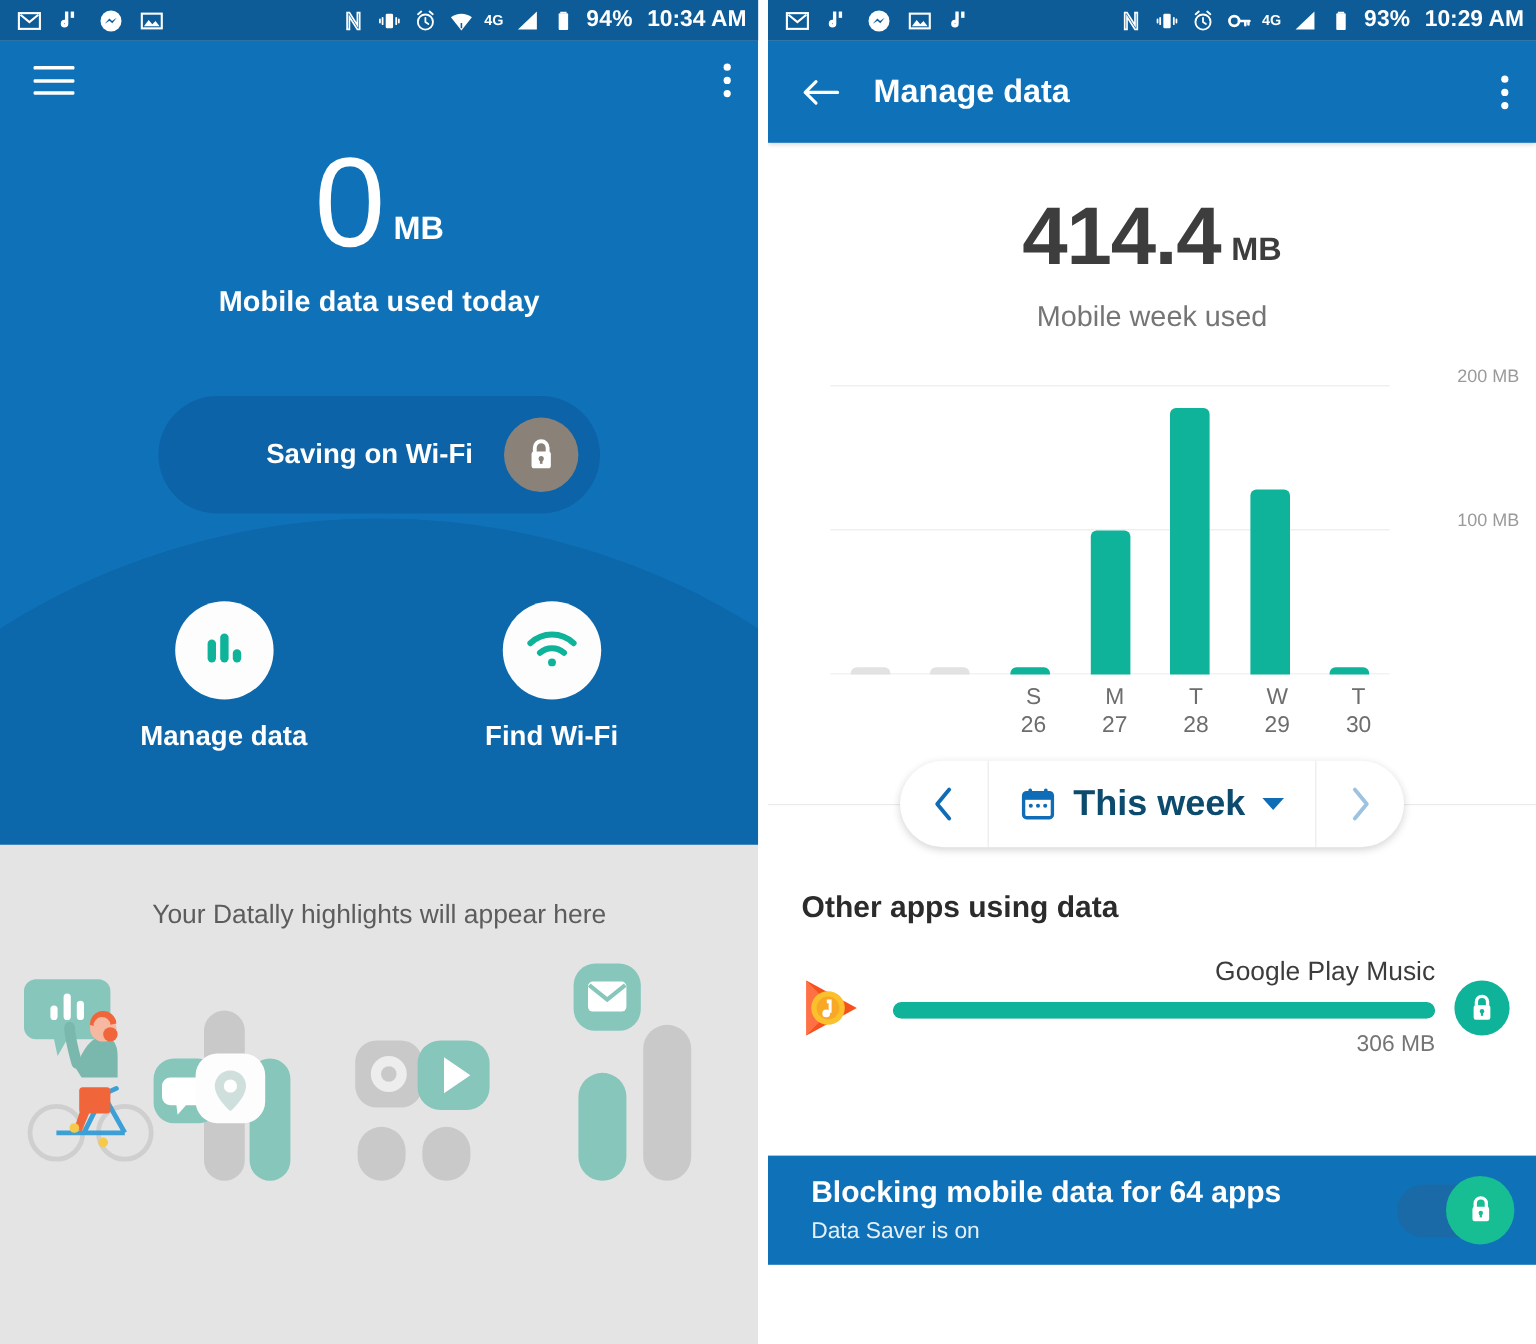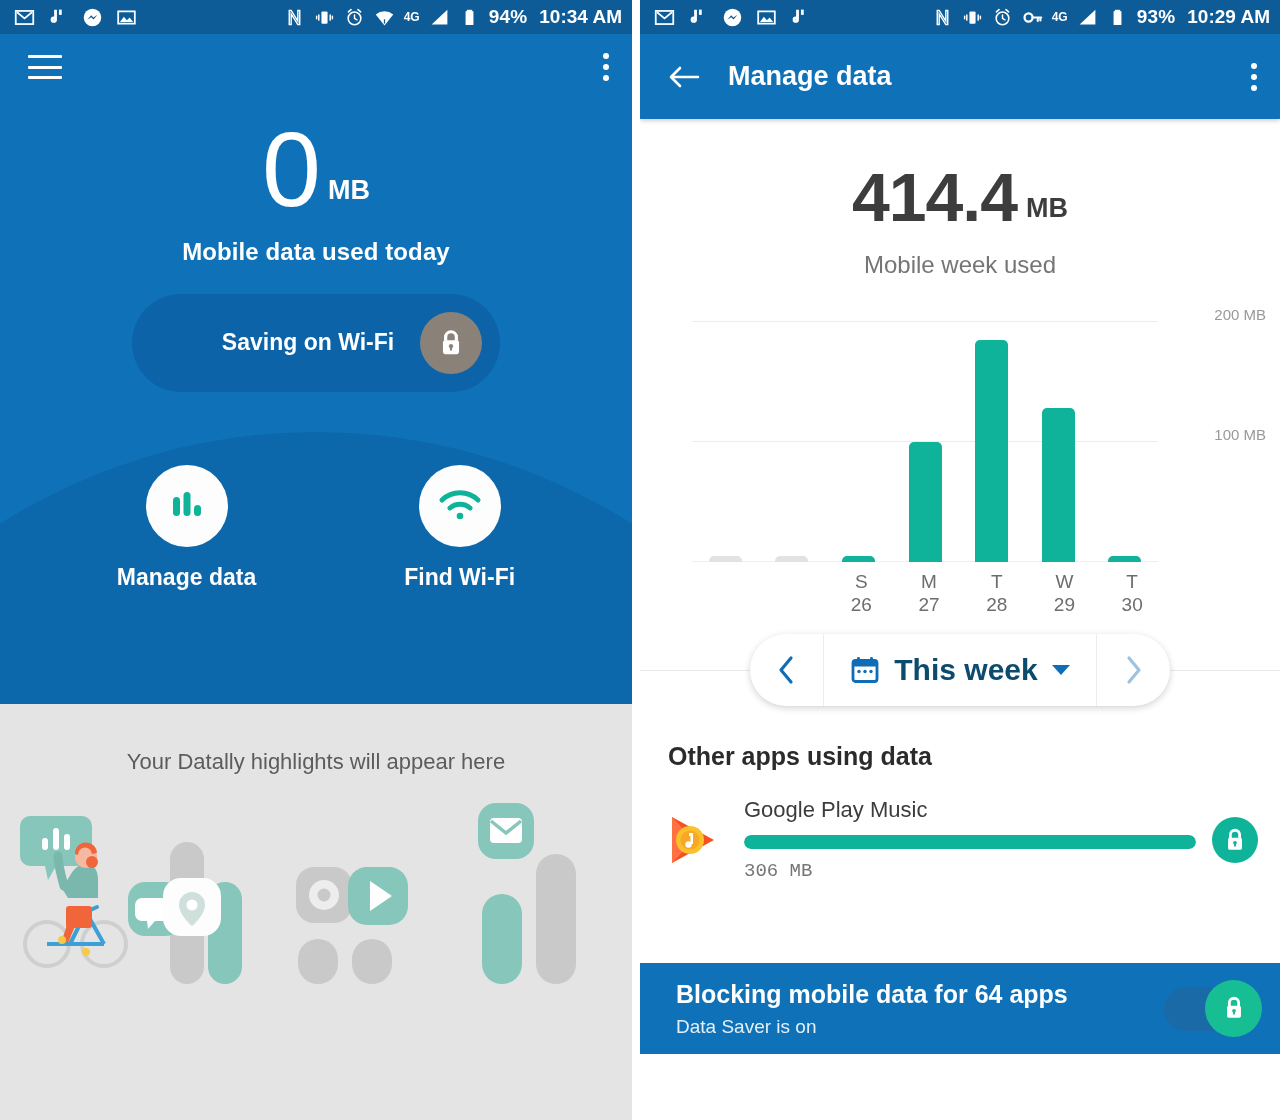--- a/index.html
+++ b/index.html
@@ -54,21 +54,21 @@
   .kebab i { width: 6px; height: 6px; border-radius: 50%; background: #fff; display: block; }
 
   .usage-block { position: relative; z-index: 3; text-align: center; margin-top: 20px; }
   .usage-num-row { display: flex; align-items: flex-end; justify-content: center; }
   .usage-num { font-size: 106px; line-height: .93; color: #fff; font-weight: 400; letter-spacing: -2px; }
   .usage-unit { font-size: 27px; color: #fff; font-weight: bold; margin-left: 9px; margin-bottom: 13px; }
   .usage-sub { font-size: 24px; color: #fff; font-weight: bold; margin-top: 19px; letter-spacing: .1px; }
 
   .pill {
     position: relative; z-index: 3;
-    margin: 28px auto 0; width: 368px; height: 98px;
+    margin: 64px auto 0; width: 368px; height: 98px;
     background: #0c63a7; border-radius: 49px;
     display: flex; align-items: center; justify-content: center;
     cursor: pointer;
   }
   .pill-label { font-size: 23px; color: #fff; font-weight: bold; margin-right: 16px; }
   .pill-knob {
     width: 62px; height: 62px; border-radius: 50%;
     background: #8a8279; display: flex; align-items: center; justify-content: center;
     position: absolute; right: 18px;
   }
@@ -119,27 +119,27 @@
     position: relative; display: flex; align-items: center; height: 72px;
     background: #fff; border-radius: 36px; box-shadow: 0 2px 7px rgba(0,0,0,.18);
   }
   .wk-btn { width: 73px; height: 72px; display: flex; align-items: center; justify-content: center; cursor: pointer; }
   .wk-mid { display: flex; align-items: center; gap: 14px; padding: 0 26px; height: 72px;
             border-left: 1px solid #ececec; border-right: 1px solid #ececec; cursor: pointer; }
   .wk-text { font-size: 30px; color: #0c4a6e; font-weight: bold; }
   .caret { width: 0; height: 0; border-left: 9px solid transparent; border-right: 9px solid transparent; border-top: 10px solid #0f6cb6; }
 
   .other-title { font-size: 25px; font-weight: bold; color: #2b2b2b; padding: 24px 0 0 28px; }
-  .app-row { display: flex; align-items: center; padding: 26px 22px 0 24px; }
+  .app-row { display: flex; align-items: center; padding: 26px 22px 0 24px; text-align: right; }
   .app-ic { width: 58px; height: 58px; flex: 0 0 58px; }
   .app-mid { flex: 1; padding: 0 16px 0 22px; }
   .app-name { font-size: 22px; color: #3c3c3c; }
   .app-bar-bg { height: 14px; border-radius: 7px; background: #ececec; margin-top: 12px; overflow: hidden; }
   .app-bar-fill { height: 100%; border-radius: 7px; background: #0fb39a; }
-  .app-size { font-size: 19px; color: #757575; margin-top: 11px; font-family: Liberation Mono, monospace; }
+  .app-size { font-size: 19px; color: #757575; margin-top: 11px; }
   .app-lock { width: 46px; height: 46px; border-radius: 50%; background: #0fb39a; display: flex; align-items: center; justify-content: center; flex: 0 0 46px; }
 
   .banner {
     position: absolute; left: 0; bottom: 0; width: 100%; height: 91px;
     background: #0f72b8; display: flex; align-items: center; padding: 0 24px 0 36px;
   }
   .banner-txt { flex: 1; }
   .banner-t1 { font-size: 25px; color: #fff; font-weight: bold; }
   .banner-t2 { font-size: 19px; color: #e5eff7; margin-top: 7px; }
   .toggle { width: 92px; height: 44px; border-radius: 22px; background: #1a6aa8; position: relative; cursor: pointer; }

